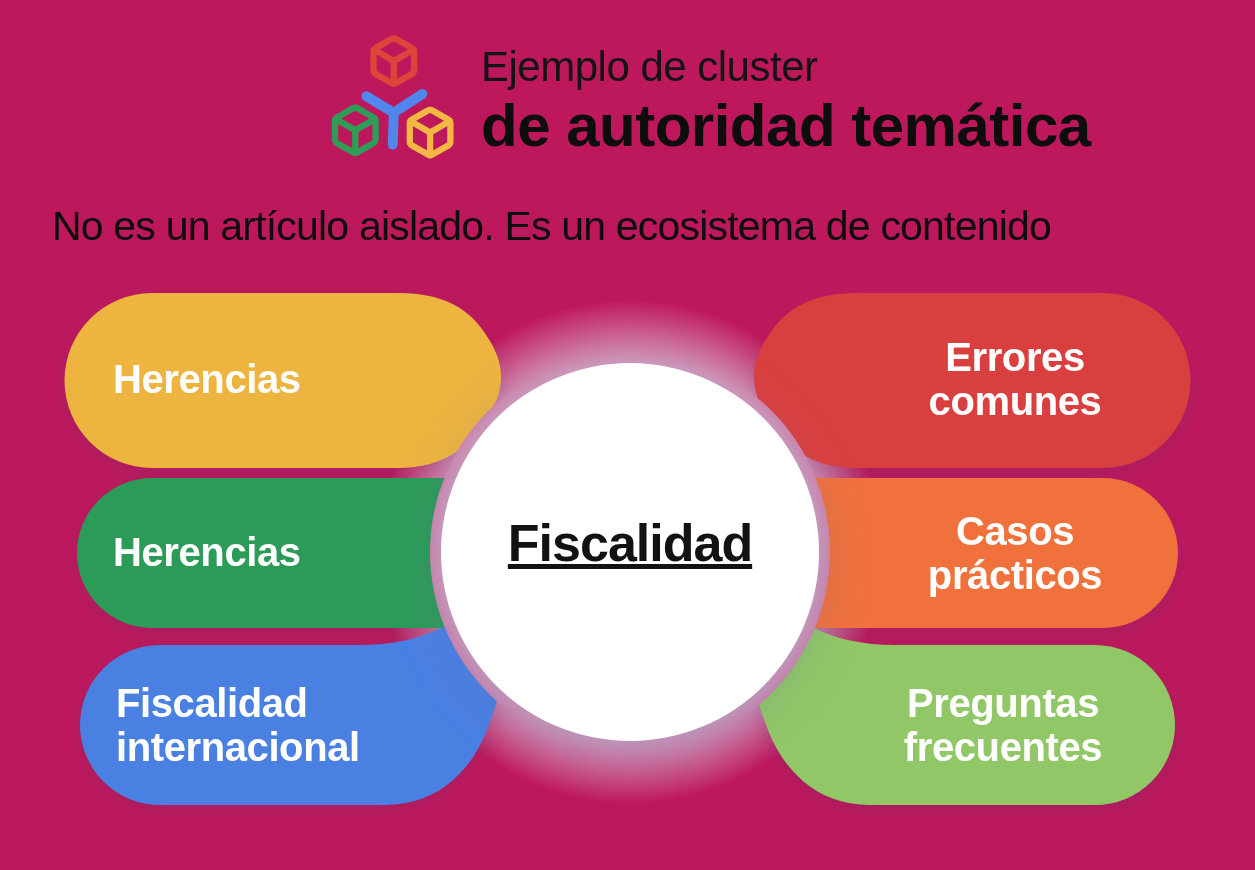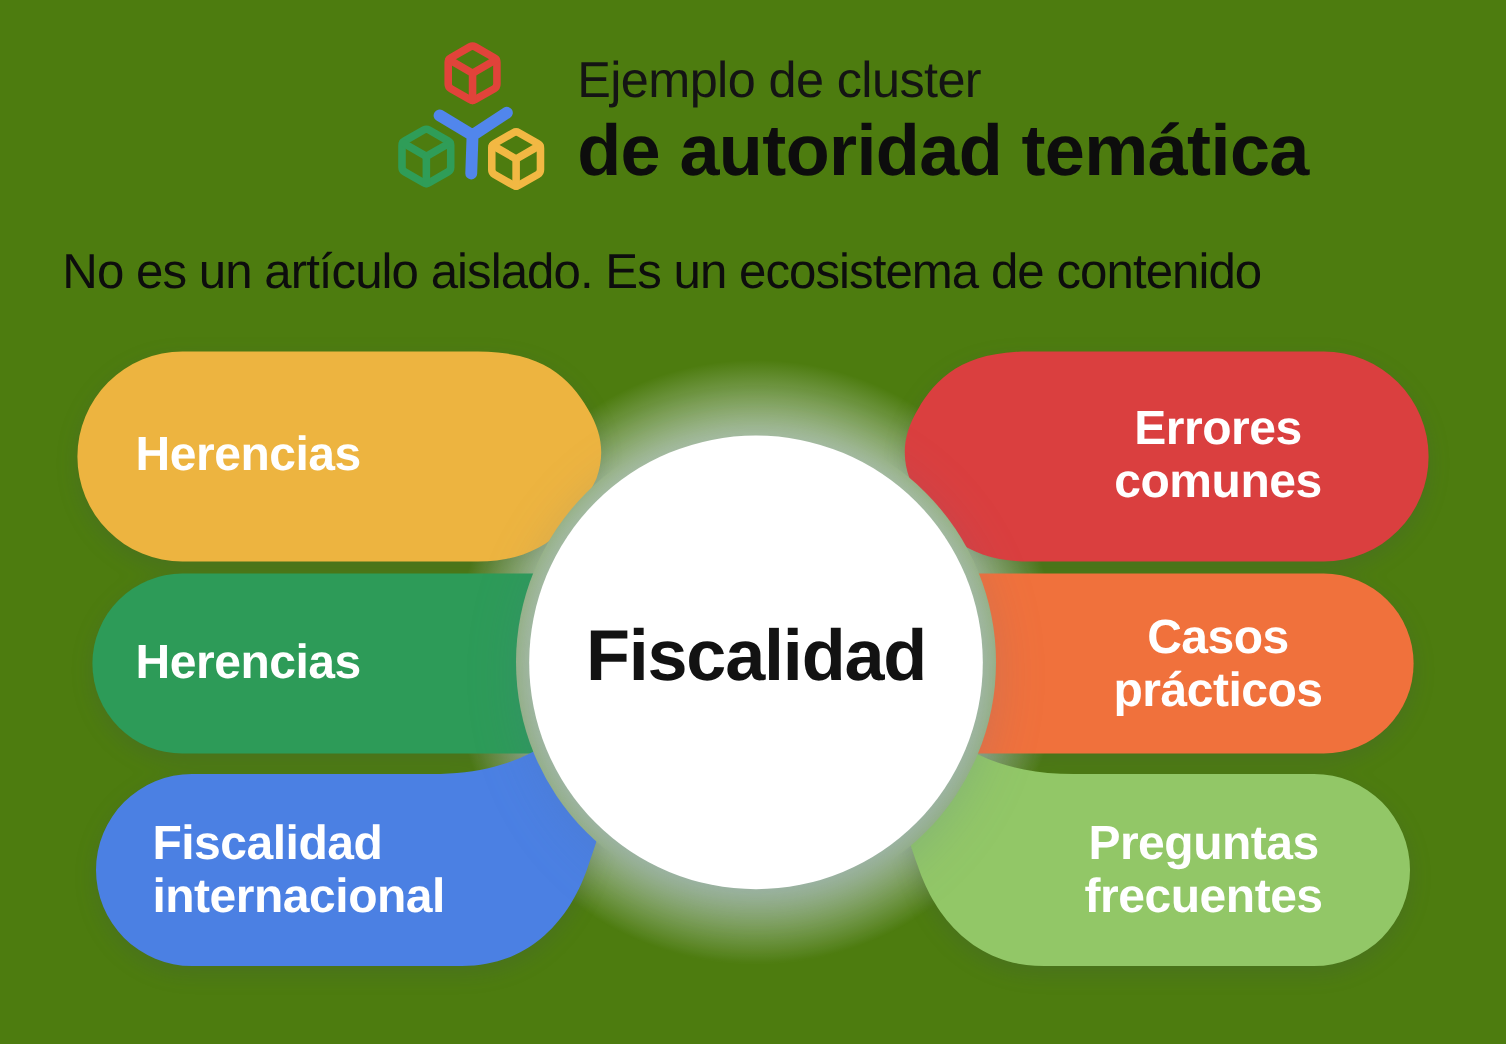--- a/index.html
+++ b/index.html
@@ -1,17 +1,17 @@
 <!DOCTYPE html>
 <html><head>
 <meta charset="utf-8">
 <style>
   html,body { margin:0; padding:0; background:#ffffff; }
   .canvas {
-    position:relative; width:1255px; height:870px; background:#4d7c0f;
+    position:relative; width:1255px; height:870px; background:#be185d;
     font-family:"Liberation Sans","DejaVu Sans",sans-serif; overflow:hidden;
   }
 
   
   .logo { position:absolute; left:330px; top:28px; width:132px; height:132px; }
   .title-block { position:absolute; left:481px; top:44px; }
   .title-line1 { font-size:42px; font-weight:400; color:#141414; letter-spacing:-0.5px; line-height:1.1; }
   .title-line2 { font-size:60px; font-weight:800; color:#0d0d0d; letter-spacing:-0.5px; line-height:1.1; margin-top:3px; }
 
   .subtitle {
@@ -24,28 +24,28 @@
 
   .node-label {
     position:absolute; color:#ffffff; font-size:40px; font-weight:600;
     letter-spacing:-0.4px; line-height:1.1;
   }
   .node-label.align-left  { text-align:left; }
   .node-label.align-right { text-align:center; }
 
   .lbl-herencias  { left:113px; top:357px; width:330px; }
   .lbl-sucesiones { left:113px; top:530px; width:330px; }
-  .lbl-fiscint    { left:127px; top:681px; width:320px; }
+  .lbl-fiscint    { left:116px; top:681px; width:320px; }
   .lbl-errores    { right:115px; top:335px; width:250px; }
   .lbl-casos      { right:115px; top:509px; width:250px; }
   .lbl-preguntas  { right:112px; top:681px; width:280px; }
 
   .center-label {
     position:absolute; left:430px; top:517px; width:400px; text-align:center;
-    font-size:60px; font-weight:700; color:#121212; letter-spacing:-1px; line-height:1;
+    font-size:52px; font-weight:700; color:#121212; letter-spacing:-1px; line-height:1;text-decoration:underline;
   }
 </style>
 </head>
 <body>
 
 <div class="canvas">
 
   <svg class="logo" viewBox="0 0 120 120" aria-hidden="true">
 
     <path d="M 33,62 L 58,77 L 84,60 M 58,77 L 57,106" fill="none" stroke-width="9" stroke-linecap="round" stroke-linejoin="round" stroke="#5186EC"></path>

